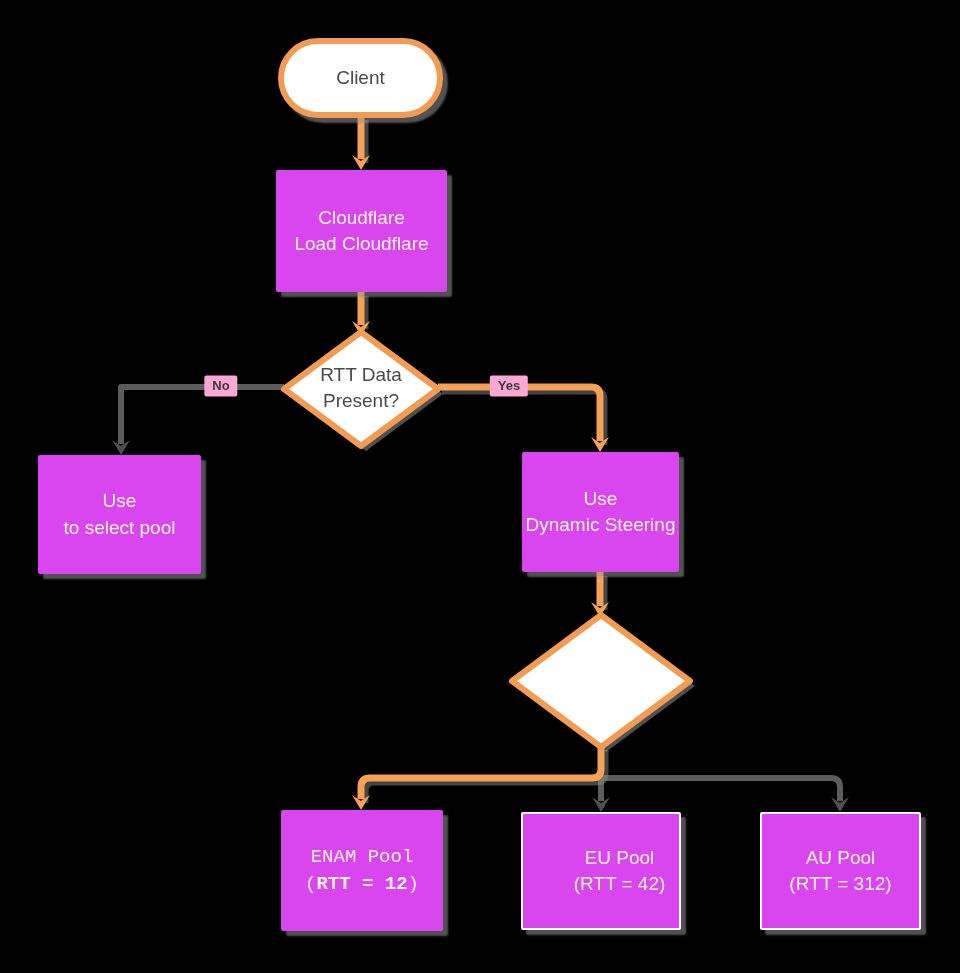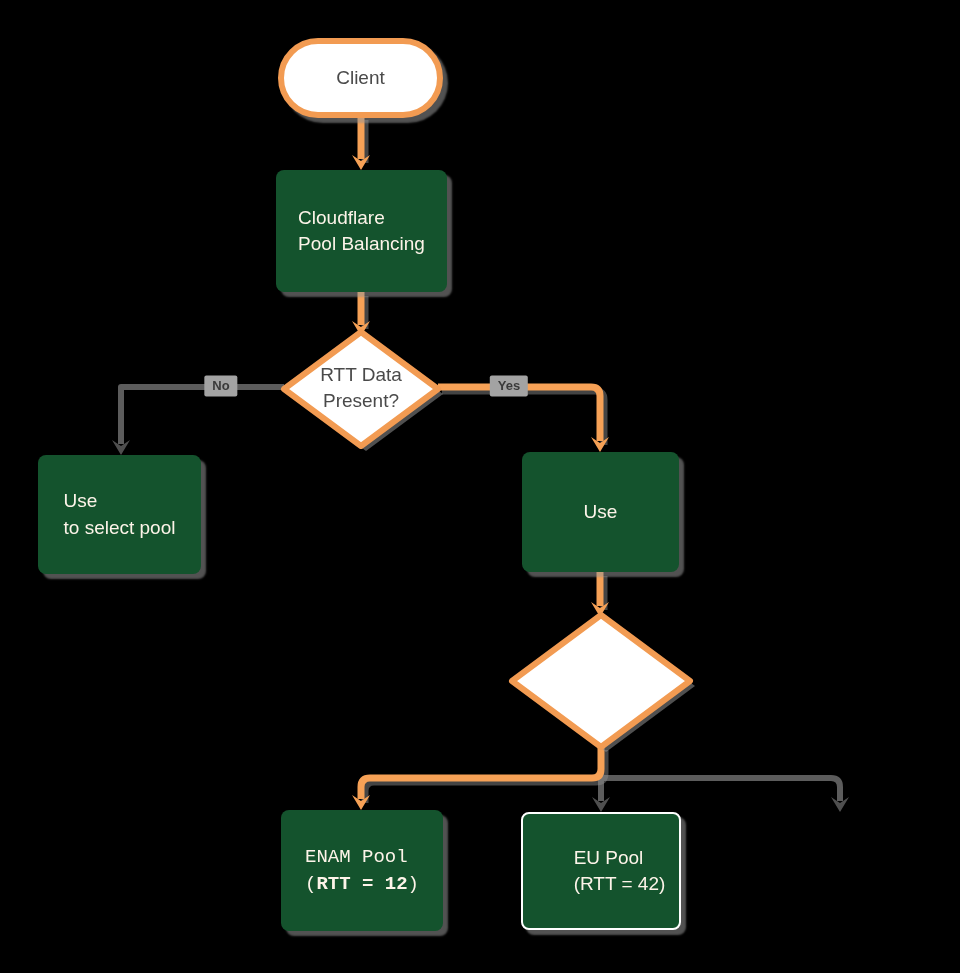--- a/index.html
+++ b/index.html
@@ -4,40 +4,40 @@
 <style>
   html,body { margin:0; padding:0; background:#000; }
   .canvas {
     position:relative; width:960px; height:973px; background:#000;
     overflow:hidden; font-family:"Liberation Sans", sans-serif;
   }
   svg.wires { position:absolute; left:0; top:0; width:960px; height:973px; }
 
   .node {
     position:absolute; display:flex; align-items:center; justify-content:center;
-    box-sizing:border-box; font-size:19px; line-height:1.38;
+    text-align:center; box-sizing:border-box; font-size:19px; line-height:1.38;
   }
   .orange-box {
-    background:#14532d; color:#FDF4E9; border-radius:8px;
+    background:#d946ef; color:#FDF4E9; border-radius:2px;
     box-shadow:5px 5px 2px rgba(150,150,150,0.55);
   }
   .terminator {
     background:#FFFFFF; color:#4A4A4A; border:6px solid #F29B52; border-radius:40px;
     box-shadow:5px 5px 2px rgba(150,150,150,0.55);
   }
   .white-border { border:2px solid #FFFFFF; }
   .bold { font-weight:bold; }
 
   .diamond-label {
     position:absolute; transform:translate(-50%,-50%);
     color:#4A4A4A; font-size:19px; line-height:1.38; text-align:center; white-space:nowrap;
   }
   .chip {
     position:absolute; transform:translate(-50%,-50%);
-    background:#a3a3a3; color:#3A3A3A; font-size:13px; font-weight:bold;
+    background:#f9a8d4; color:#3A3A3A; font-size:13px; font-weight:bold;
     padding:2px 8px; border-radius:2px; line-height:1.3;
   }
 
   
   #client       { left:278px; top:38px;  width:165px; height:80px; }
   #loadbalancer { left:276px; top:170px; width:171px; height:122px; }
   #failover     { left:38px;  top:455px; width:163px; height:119px; }
   #steering     { left:522px; top:452px; width:157px; height:120px; }
   #pool-enam    { left:281px; top:810px; width:162px; height:121px;font-family:Liberation Mono, monospace; }
   #pool-eu      { left:521px; top:812px; width:160px; height:118px;padding-left:37px; }
@@ -90,34 +90,35 @@
     <polygon points="601,615 690,681 601,747 512,681" fill="#FFFFFF" stroke="#F29B52" stroke-width="6" stroke-linejoin="round"></polygon>
   </svg>
 
   <div class="node terminator" id="client">
     <div>Client</div>
   </div>
 
   <div class="node orange-box" id="loadbalancer">
     <div>
       <div>Cloudflare</div>
-      <div>Pool Balancing</div>
+      <div>Load Cloudflare</div>
     </div>
   </div>
 
   <div class="node orange-box" id="failover">
     <div>
       <div>Use</div>
       <div>to select pool</div>
     </div>
   </div>
 
   <div class="node orange-box" id="steering">
     <div>
       <div>Use</div>
+      <div>Dynamic Steering</div>
     </div>
   </div>
 
   <div class="diamond-label" id="label-d1">
     <div>RTT Data</div>
     <div>Present?</div>
   </div>
 
   <div class="chip" id="chip-no">No</div>
   <div class="chip" id="chip-yes">Yes</div>
@@ -129,14 +130,20 @@
     </div>
   </div>
 
   <div class="node orange-box white-border" id="pool-eu">
     <div>
       <div>EU Pool</div>
       <div><span>(</span><span>RTT = 42</span><span>)</span></div>
     </div>
   </div>
 
+  <div class="node orange-box white-border" id="pool-au">
+    <div>
+      <div>AU Pool</div>
+      <div><span>(</span><span>RTT = 312</span><span>)</span></div>
+    </div>
+  </div>
 
 </div>
 
 </body></html>

